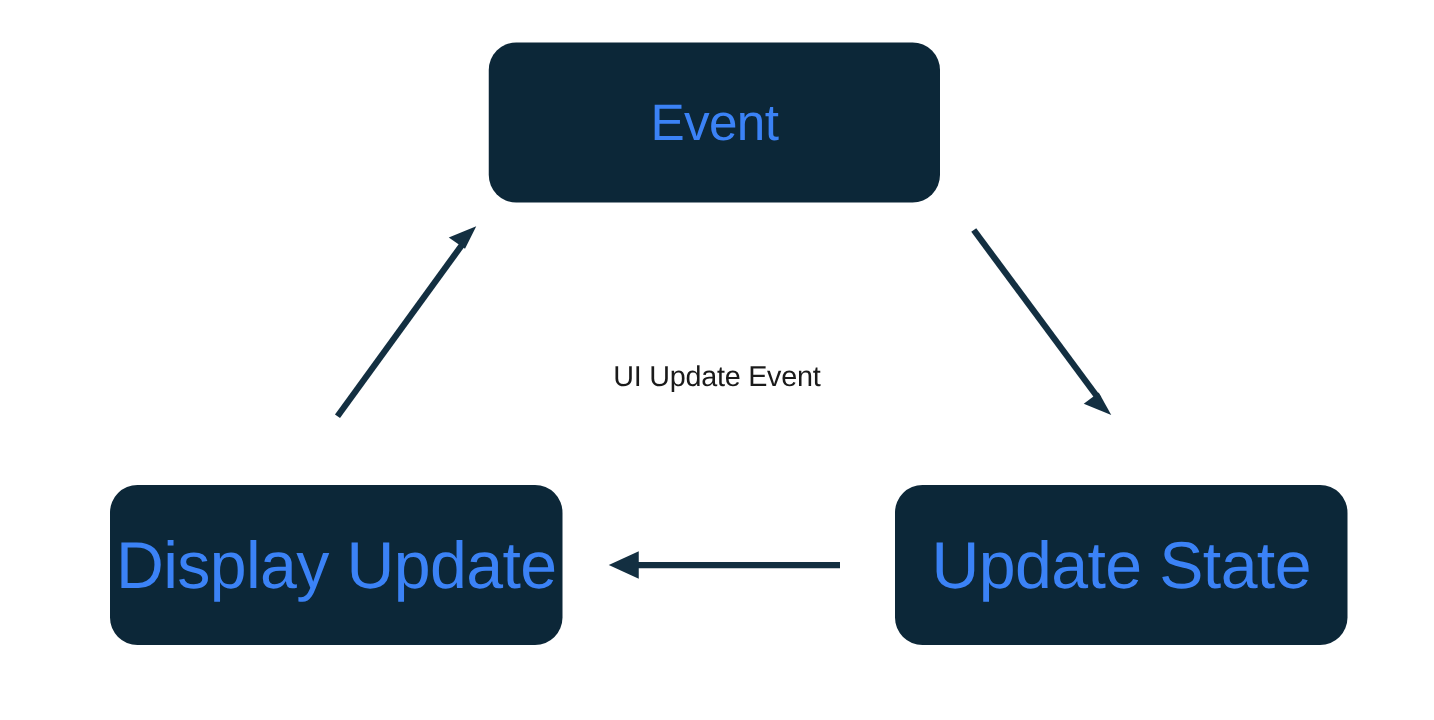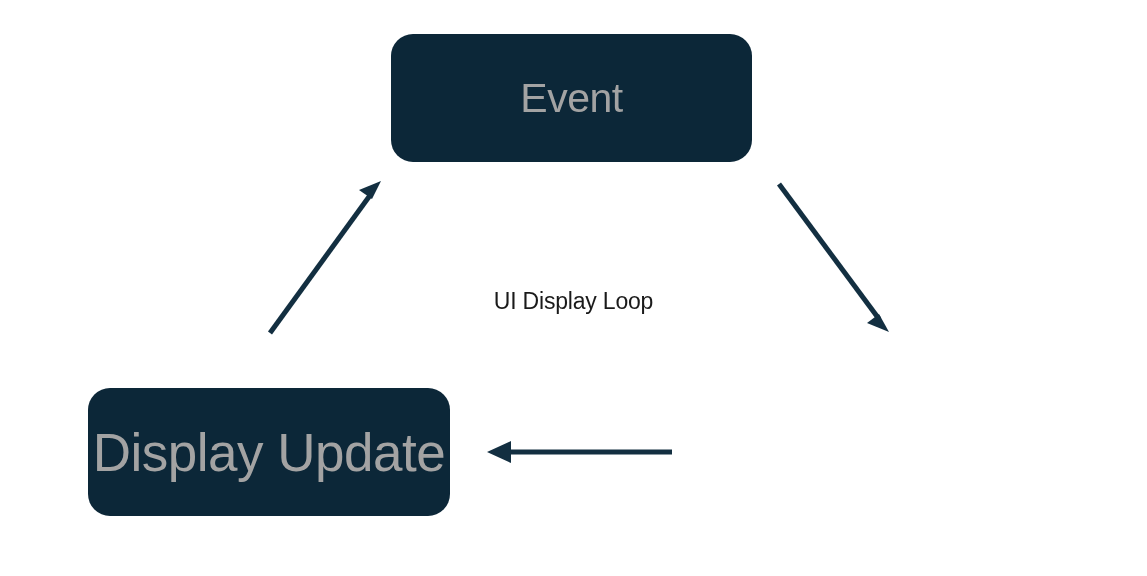--- a/index.html
+++ b/index.html
@@ -17,21 +17,21 @@
     background: #ffffff;
     overflow: hidden;
   }
   .node {
     position: absolute;
     display: flex;
     align-items: center;
     justify-content: center;
     border-radius: 22px;
     background: #0c2738;
-    color: #a3a3a3;
+    color: #3b82f6;
     font-family: "Liberation Sans", sans-serif;
     font-weight: 400;
     letter-spacing: -0.5px;
     line-height: 1;
     white-space: nowrap;
     box-sizing: border-box;
   }
   #node-event {
     left: 391px;
     top: 34px;
@@ -103,20 +103,23 @@
     <g>
       <line class="edge-line" x1="672" y1="452" x2="503" y2="452"></line>
       <polygon class="edge-head" points="487,452 511,441 511,463"></polygon>
     </g>
   </svg>
 
   <div class="node" id="node-event">
     <span>Event</span>
   </div>
 
+  <div class="node" id="node-update-state">
+    <span>Update State</span>
+  </div>
 
   <div class="node" id="node-display-state">
     <span>Display Update</span>
   </div>
 
-  <div id="loop-label">UI Display Loop</div>
+  <div id="loop-label">UI Update Event</div>
 
 </div>
 
 </body></html>

